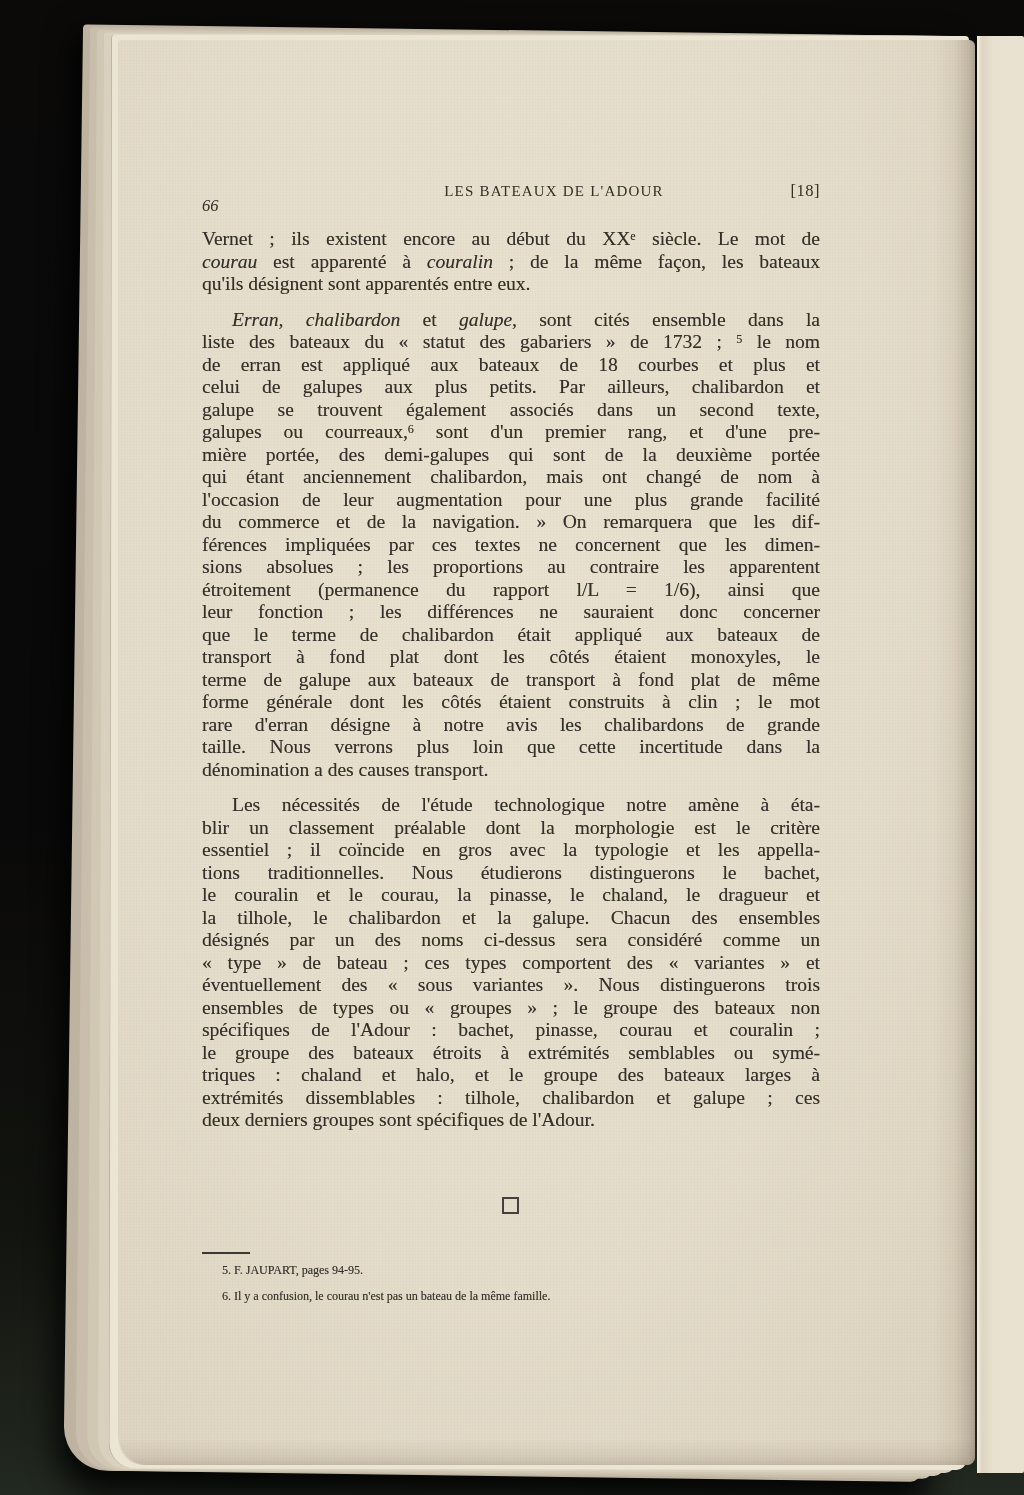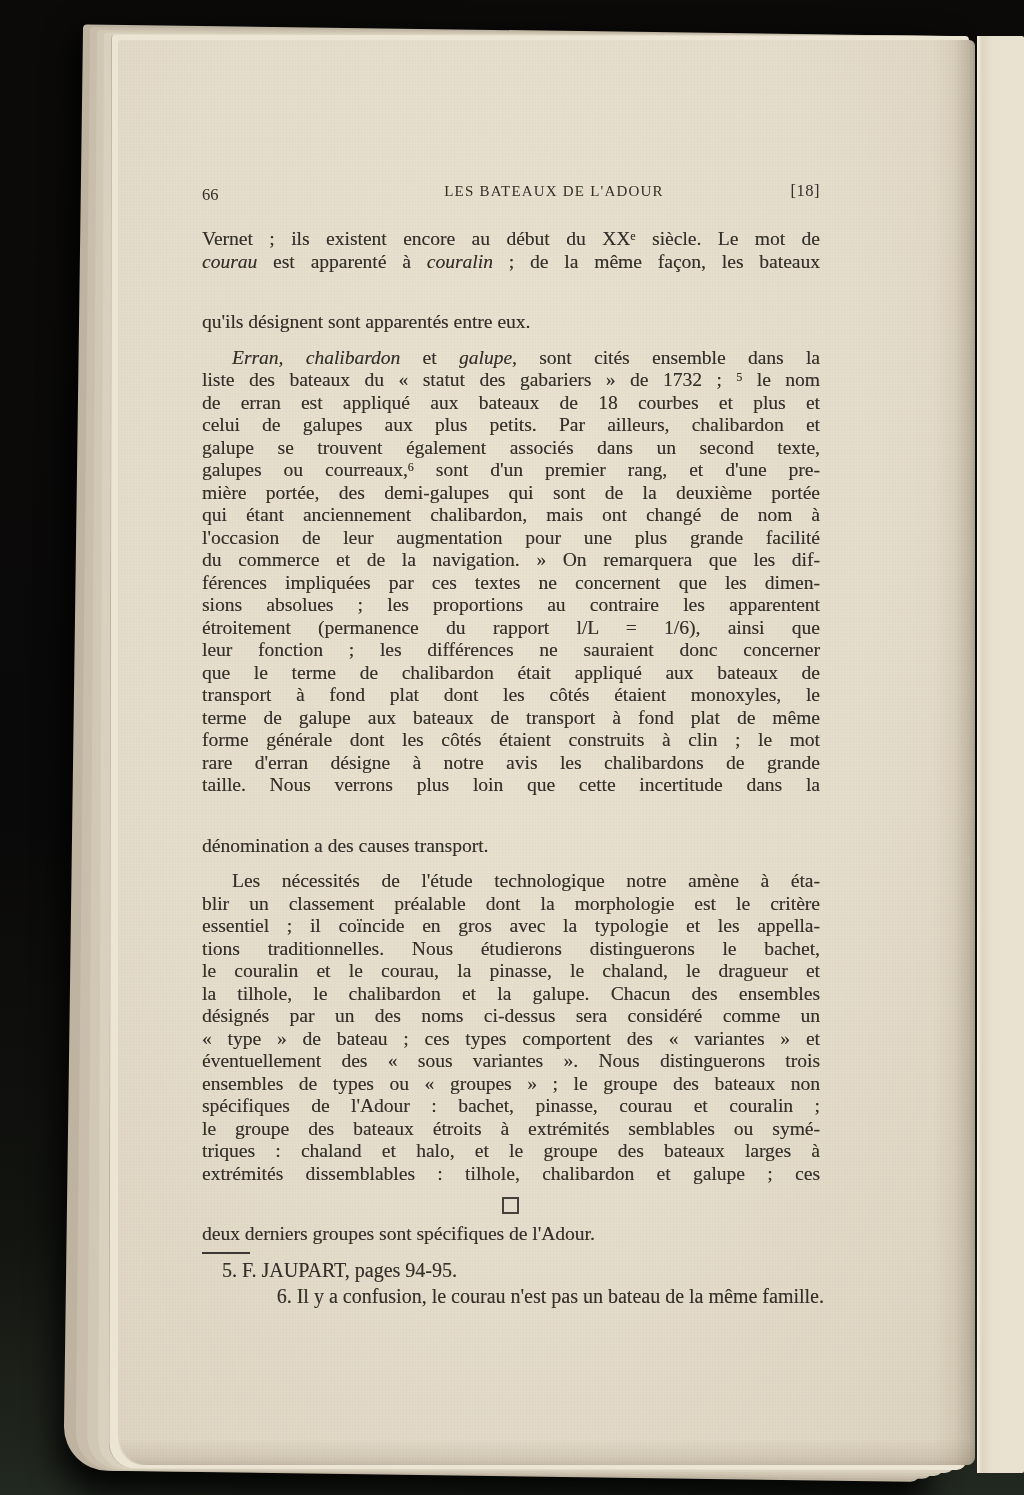--- a/index.html
+++ b/index.html
@@ -28,41 +28,41 @@
   .sheet::before{content:"";position:absolute;inset:0;pointer-events:none;border-radius:inherit;
     background:
       repeating-linear-gradient(0deg,rgba(120,100,70,0.02) 0 1px,transparent 1px 3px),
       repeating-linear-gradient(90deg,rgba(120,100,70,0.02) 0 1px,transparent 1px 3px);}
   .fold-shade{position:absolute;right:0;top:0;bottom:0;width:42px;pointer-events:none;border-radius:0 6px 8px 0;
     background:linear-gradient(to right,rgba(110,90,60,0) 0%,rgba(110,90,60,0.08) 50%,rgba(70,55,35,0.20) 85%,rgba(50,40,25,0.30) 100%);}
   .bottom-shade{position:absolute;left:0;right:0;bottom:0;height:26px;pointer-events:none;border-radius:0 0 8px 30px;
     background:linear-gradient(to bottom,rgba(90,70,45,0) 0%,rgba(90,70,45,0.10) 70%,rgba(70,55,35,0.18) 100%);}
   
   .header{position:absolute;left:84px;width:618px;top:141px;height:24px;font-size:16.5px;}
-  .pgnum{position:absolute;left:0;top:4px;}
+  .pgnum{position:absolute;left:0;top:15px;font-style:italic;}
   .runtitle{position:absolute;left:352px;top:1.5px;transform:translateX(-50%);
     font-size:15px;letter-spacing:1.2px;white-space:nowrap;}
   .brknum{position:absolute;right:0;top:0;letter-spacing:0.5px;}
   
   .body{position:absolute;left:84px;width:618px;top:188px;
     font-size:19.5px;line-height:22.5px;text-shadow:0.2px 0.2px 0.3px rgba(51,47,41,0.45);}
   .para + .para{margin-top:13px;}
   .bline{text-align:justify;text-align-last:justify;}
-  .bline.last{text-align-last:left;margin-top:38px;}
+  .bline.last{text-align-last:left;}
   .bline.first{text-indent:30px;}
   .body i{font-style:italic;}
   .body sup,.footnotes sup{font-size:12px;line-height:0;vertical-align:5px;}
   
   .endmark{position:absolute;left:384px;top:1157px;width:13px;height:13px;border:2.5px solid #45413a;background:transparent;}
   
   .fnrule{position:absolute;left:84px;top:1212px;width:48px;height:2px;background:#3b3833;}
-  .footnotes{position:absolute;left:84px;width:622px;top:1221px;font-size:20px;line-height:19px;
+  .footnotes{position:absolute;left:84px;width:622px;top:1221px;font-size:12px;line-height:19px;
     text-shadow:0.2px 0.2px 0.3px rgba(51,47,41,0.4);}
   .fn{padding-left:20px;}
-  .fn + .fn{margin-top:7px;text-align:right;}
+  .fn + .fn{margin-top:7px;}
 </style>
 </head>
 <body>
 
 <div class="scene">
   <div class="under u5"></div>
   <div class="under u4"></div>
   <div class="under u3"></div>
   <div class="under u2"></div>
   <div class="under u1"></div>

